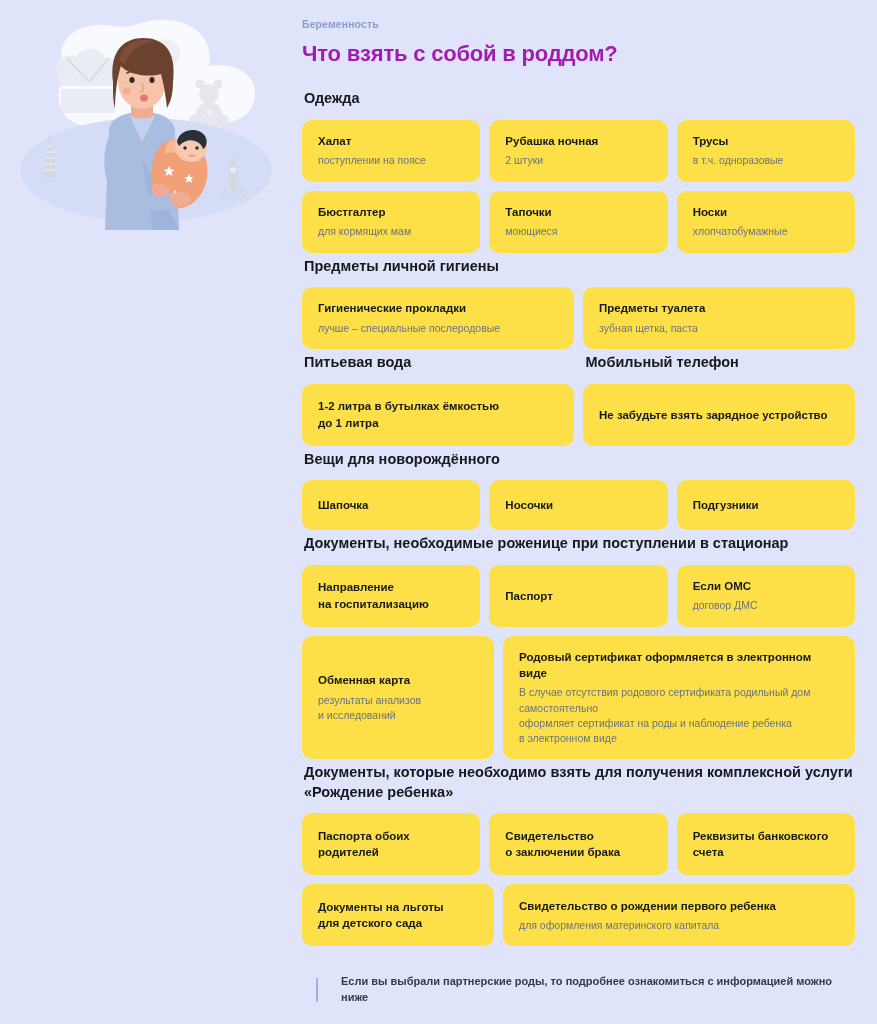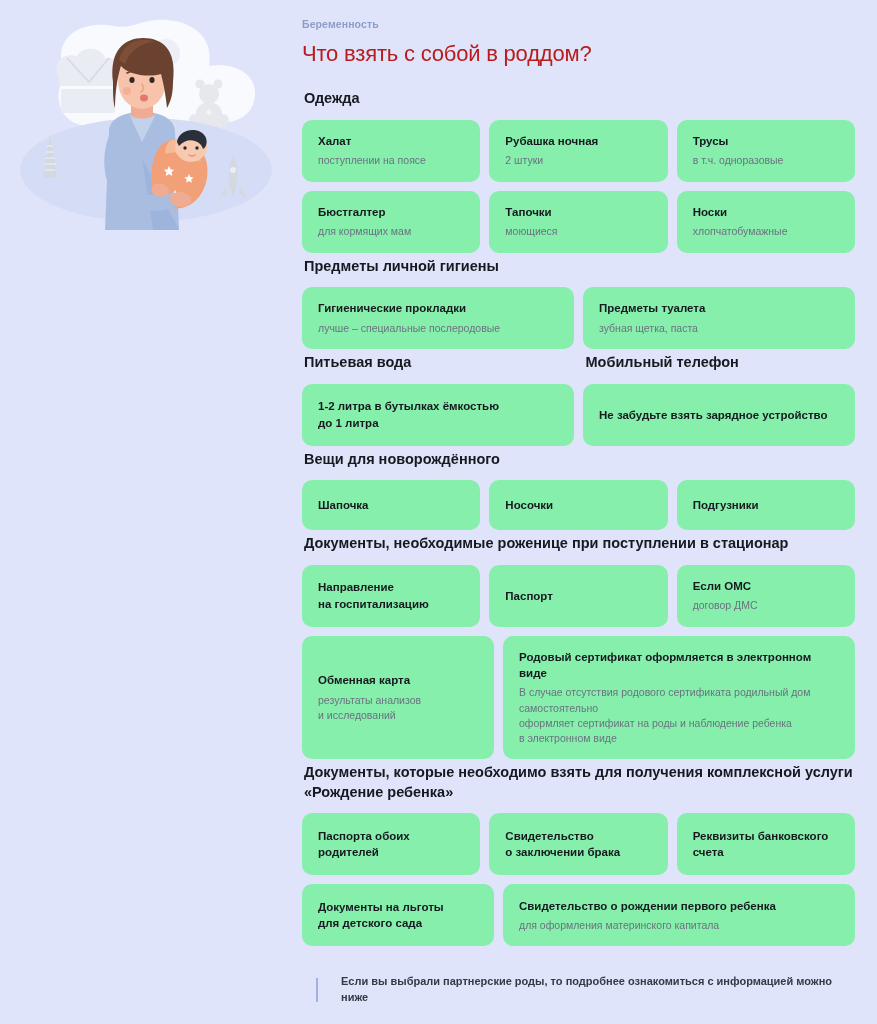--- a/index.html
+++ b/index.html
@@ -47,22 +47,22 @@
   .breadcrumb {
     font-size: 10.5px;
     font-weight: bold;
     color: #8b9ec9;
     letter-spacing: 0.1px;
     margin-bottom: 9px;
   }
 
   .page-title {
     font-size: 22px;
-    font-weight: normal;
-    color: #b91c1c;
+    font-weight: bold;
+    color: #a21caf;
     letter-spacing: -0.2px;
     margin-bottom: 22px;
     margin-top: 11px;
   }
 
   .section { margin-bottom: 4px; }
 
   .section-heading {
     font-size: 14.5px;
     font-weight: bold;
@@ -83,21 +83,21 @@
 
   .grid {
     display: flex;
     flex-wrap: wrap;
     gap: 9px;
     margin-bottom: 9px;
   }
   .grid:last-child { margin-bottom: 0; }
 
   .card {
-    background: #86efac;
+    background: #fde047;
     border-radius: 10px;
     padding: 13px 16px;
     display: flex;
     flex-direction: column;
     justify-content: center;
     min-height: 62px;
   }
   .col-3 { flex: 1 1 0; min-width: 0; }
   .col-6 { flex: 2 2 0; min-width: 0; }
 

